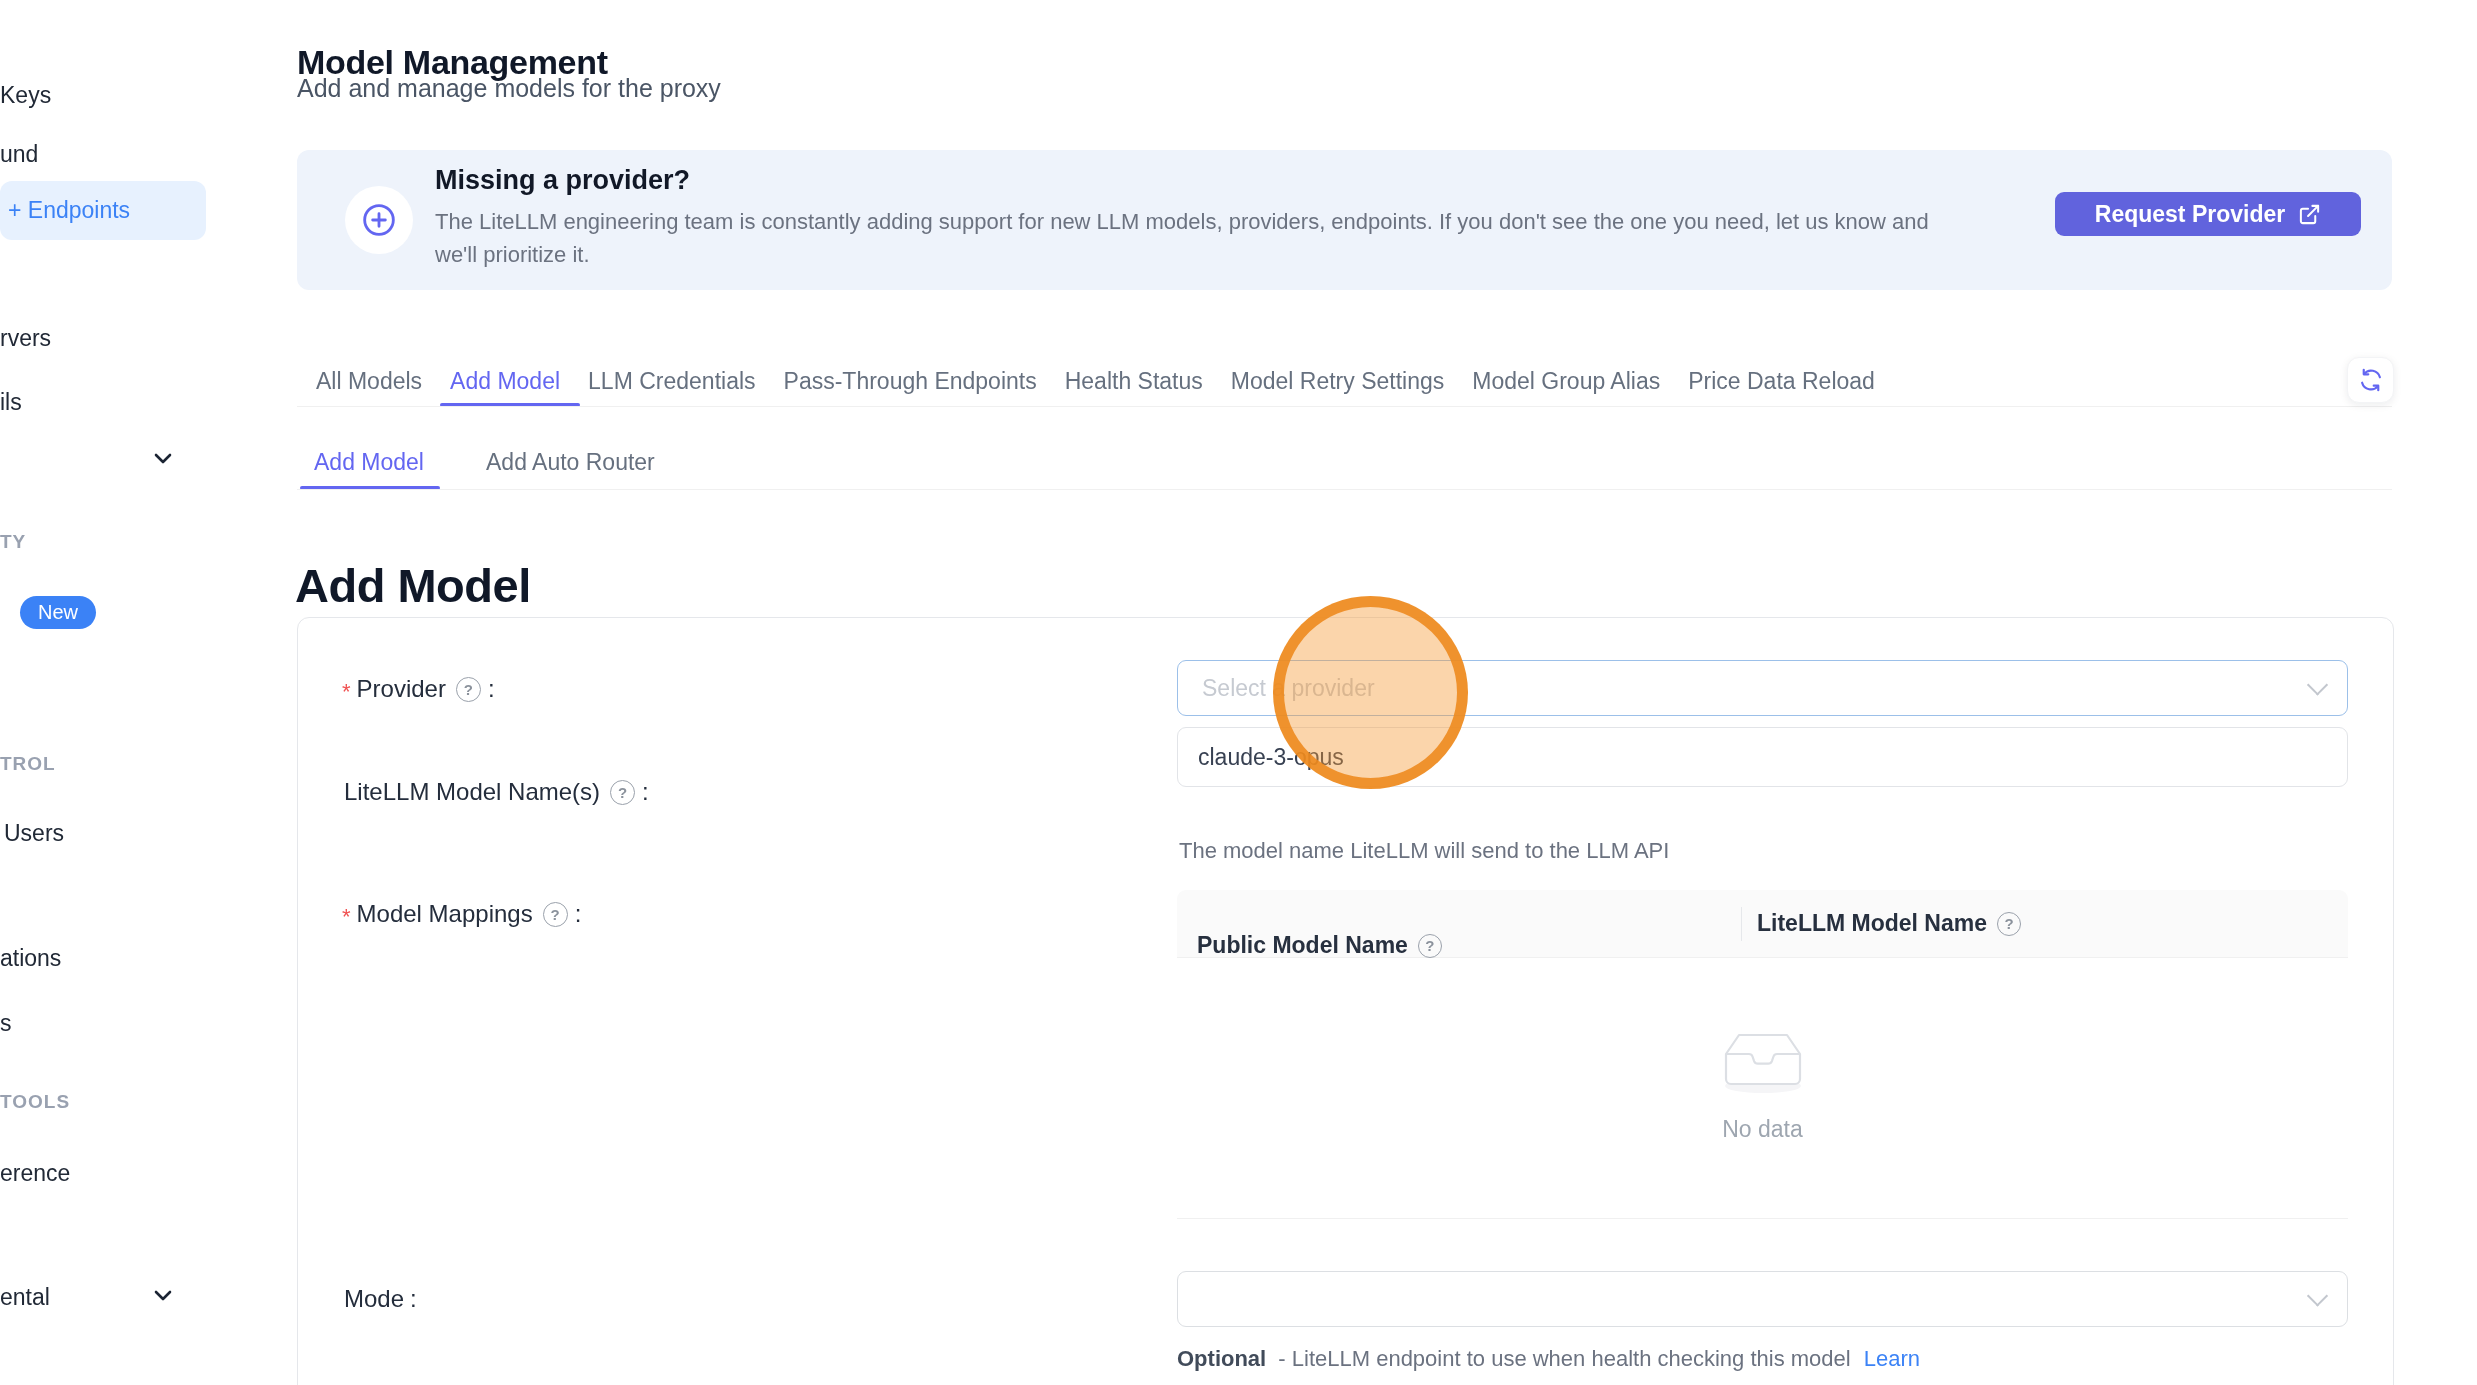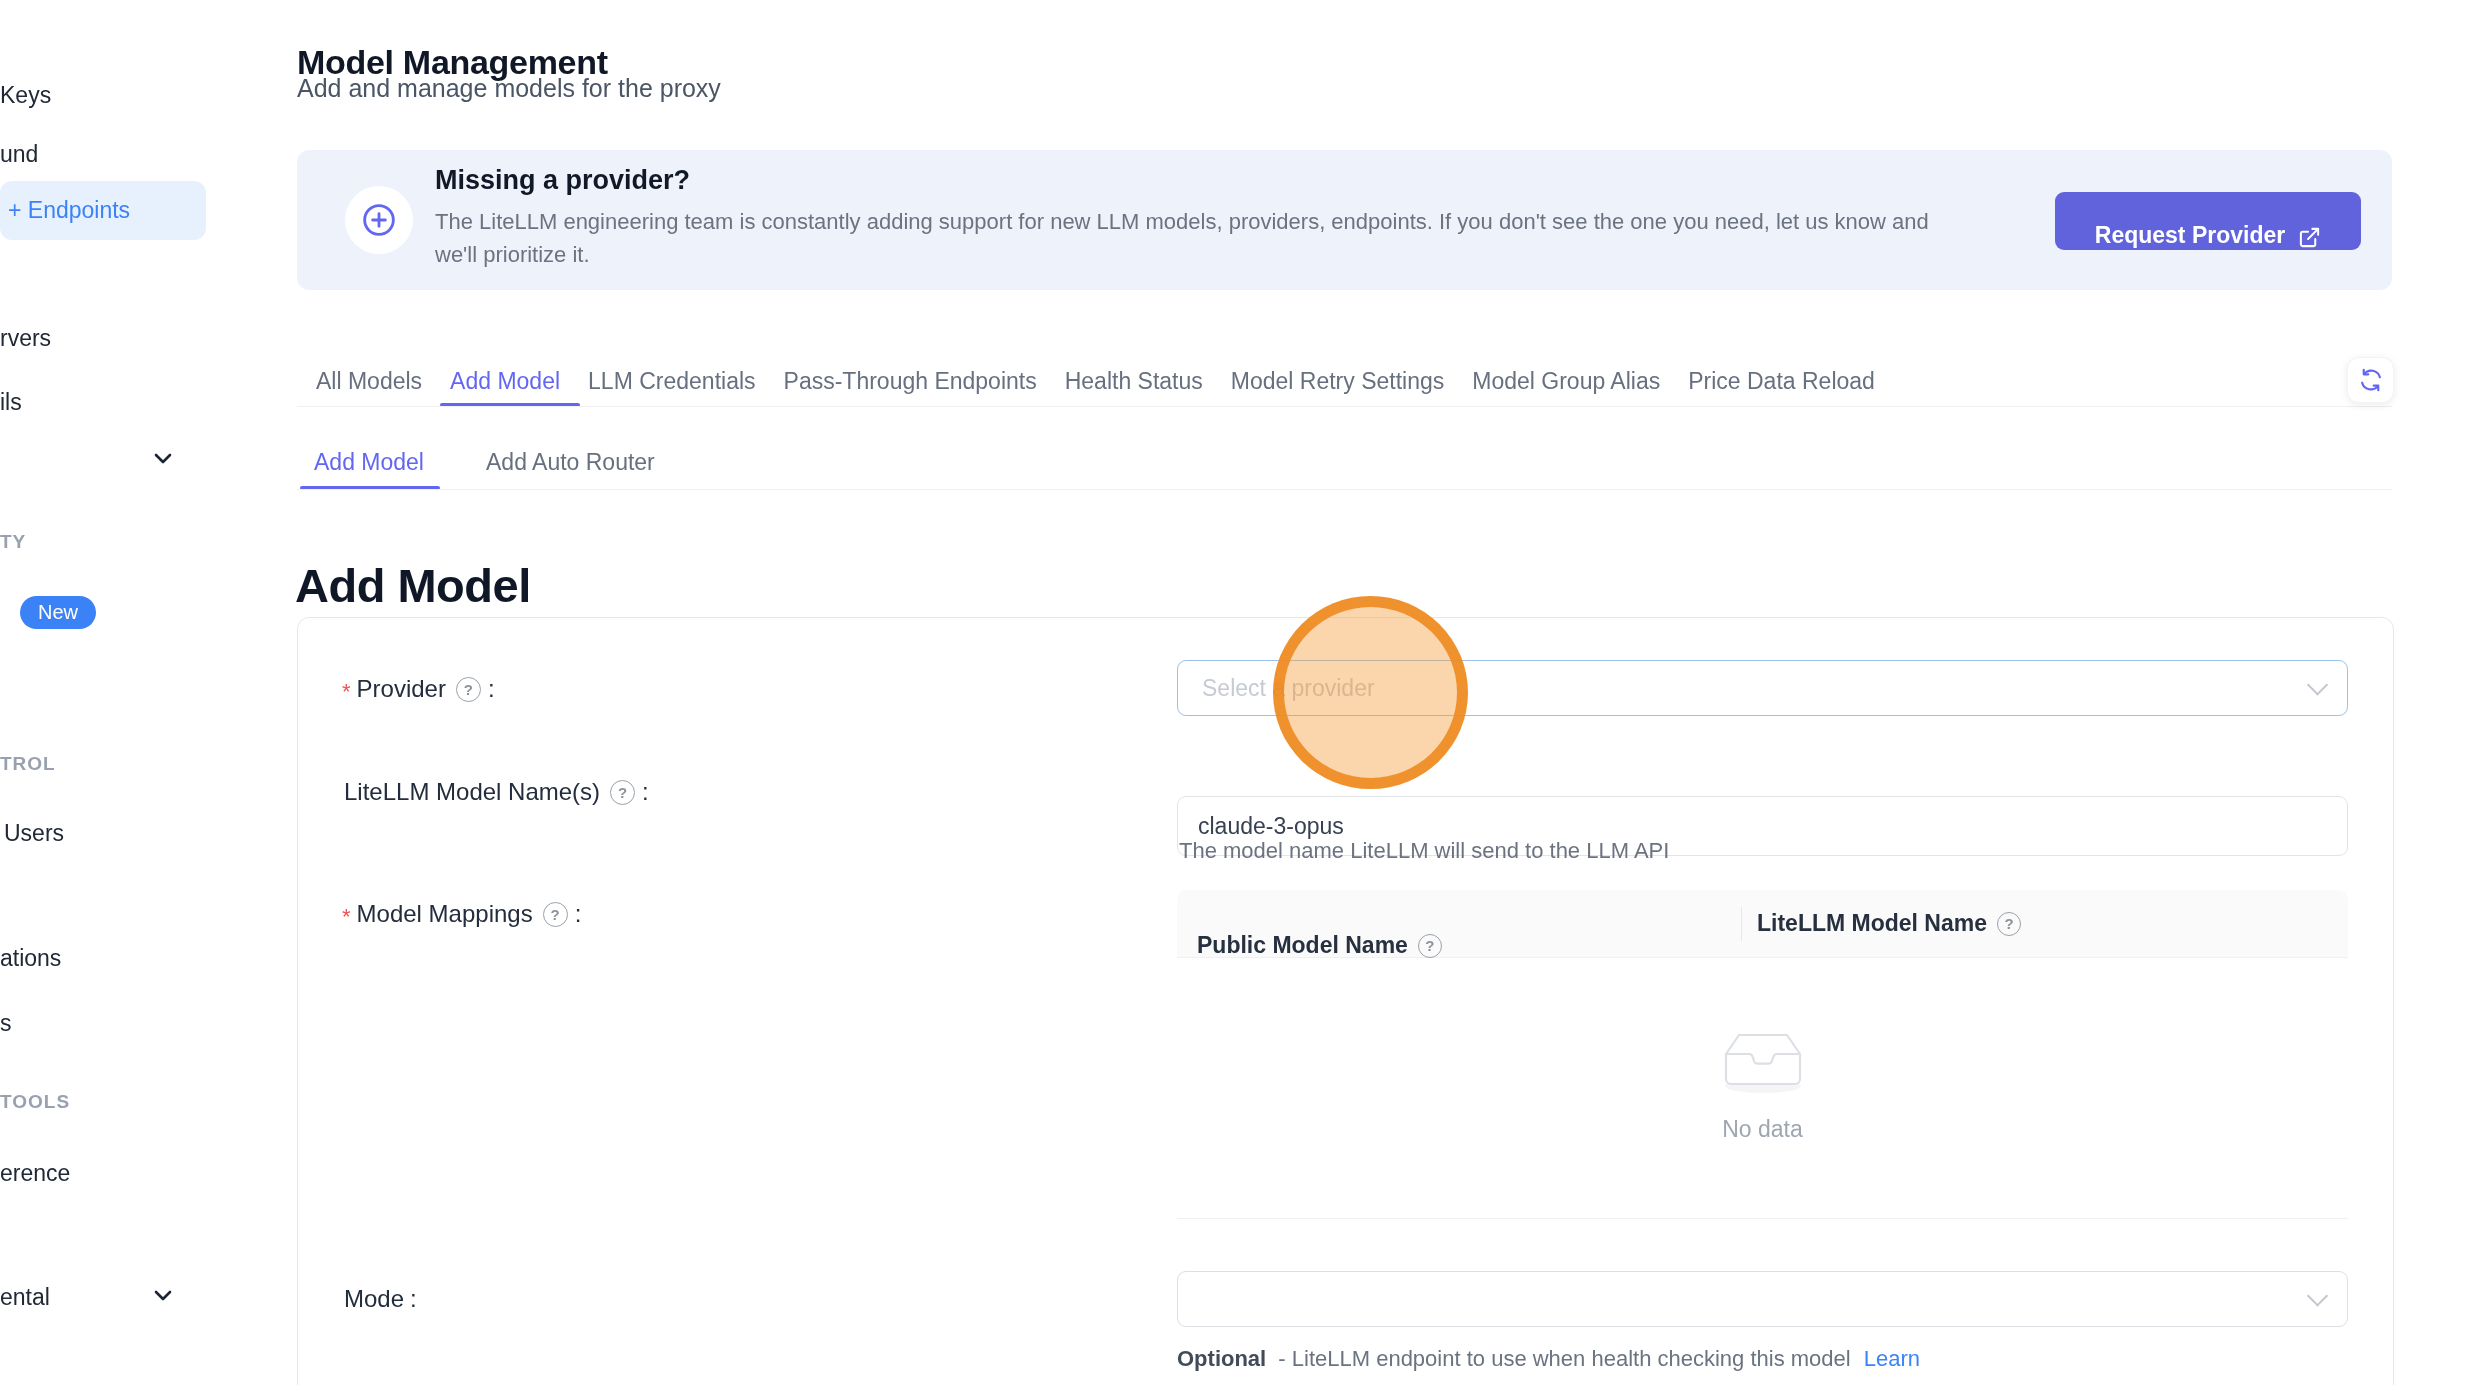--- a/index.html
+++ b/index.html
@@ -21,21 +21,21 @@
 
   
   .page-title{position:absolute;left:297px;top:20px;font-size:34px;font-weight:700;color:#101828;letter-spacing:-.3px;}
   .page-subtitle{position:absolute;left:297px;top:74px;font-size:25px;color:#4a5565;}
 
   
   .banner{position:absolute;left:297px;top:150px;width:2095px;height:140px;background:#eef3fb;border-radius:12px;}
   .banner-icon{position:absolute;left:48px;top:36px;width:68px;height:68px;background:#ffffff;border-radius:50%;display:flex;align-items:center;justify-content:center;}
   .banner-heading{position:absolute;left:138px;top:15px;font-size:27px;font-weight:700;color:#111827;}
   .banner-body{position:absolute;left:138px;top:55px;font-size:22px;color:#6b7280;line-height:33px;}
-  .req-btn{position:absolute;left:1758px;top:42px;width:306px;height:58px;background:#6163dd;border:none;border-radius:9px;display:flex;align-items:flex-end;justify-content:center;gap:13px;color:#ffffff;font-size:23px;font-weight:700;font-family:inherit;cursor:pointer;}
+  .req-btn{position:absolute;left:1758px;top:42px;width:306px;height:44px;background:#6163dd;border:none;border-radius:9px;display:flex;align-items:center;justify-content:center;gap:13px;color:#ffffff;font-size:23px;font-weight:700;font-family:inherit;cursor:pointer;}
 
   
   .tabs{position:absolute;left:316px;top:368px;display:flex;gap:28px;font-size:23px;color:#66707f;white-space:nowrap;}
   .tab{cursor:pointer;}
   .tab.active{color:#6366f1;}
   .tab-ink{position:absolute;left:440px;top:403px;width:140px;height:3.5px;background:#6366f1;border-radius:2px;}
   .hline{position:absolute;background:#f0f0f0;height:1px;}
   .refresh-btn{position:absolute;left:2347px;top:357px;width:47px;height:46px;background:#ffffff;border:1px solid #f3f4f6;border-radius:12px;box-shadow:0 2px 8px rgba(15,23,42,.08);display:flex;align-items:center;justify-content:center;cursor:pointer;}
 
   .subtab{position:absolute;font-size:23px;color:#66707f;white-space:nowrap;cursor:pointer;}
@@ -51,21 +51,21 @@
   .qicon{width:25px;height:25px;border:1.5px solid #9aa1ab;border-radius:50%;color:#8b929c;font-size:15px;font-weight:700;display:inline-flex;align-items:center;justify-content:center;margin:0 4px 0 10px;box-sizing:border-box;}
   .qicon.small{width:24px;height:24px;margin:0 0 0 10px;}
   .colon{margin-left:3px;}
 
   .select{position:absolute;background:#ffffff;border-radius:9px;box-sizing:border-box;cursor:pointer;}
   .select .ph{position:absolute;left:24px;top:0;bottom:0;display:flex;align-items:center;font-size:23px;color:#c6cad1;}
   .sel-chev{position:absolute;right:22px;top:50%;width:13px;height:13px;border-right:2px solid #c3c7ce;border-bottom:2px solid #c3c7ce;transform:translateY(-70%) rotate(45deg);}
   .provider-select{left:1177px;top:660px;width:1171px;height:56px;border:1.5px solid #9cc0e9;}
   .mode-select{left:1177px;top:1271px;width:1171px;height:56px;border:1.5px solid #dcdfe3;}
 
-  .text-input{position:absolute;left:1177px;top:796px;width:1171px;height:60px;border:1.5px solid #e2e4e8;border-radius:9px;font-size:23px;color:#384152;padding:0 20px;box-sizing:border-box;font-family:inherit;background:#fff;outline:none;}
+  .text-input{position:absolute;left:1177px;top:727px;width:1171px;height:60px;border:1.5px solid #e2e4e8;border-radius:9px;font-size:23px;color:#384152;padding:0 20px;box-sizing:border-box;font-family:inherit;background:#fff;outline:none;}
   .helper{position:absolute;font-size:22px;color:#6b7280;white-space:nowrap;}
 
   .mtable-header{position:absolute;left:1177px;top:890px;width:1171px;height:68px;background:#fafafa;border-radius:9px 9px 0 0;display:flex;align-items:center;font-size:23px;font-weight:700;color:#27303f;border-bottom:1px solid #f0f0f0;box-sizing:border-box;}
   .mth-cell{display:flex;align-items:center;white-space:nowrap;}
   .mth-cell.c1{width:564px;padding-left:20px;box-sizing:border-box;margin-top:44px;}
   .mth-cell.c2{padding-left:16px;}
   .vdiv{position:absolute;left:1741px;top:907px;width:1px;height:34px;background:#e6e8eb;}
   .empty-icon{position:absolute;left:1717px;top:1022px;}
   .no-data{position:absolute;left:1177px;top:1116px;width:1171px;text-align:center;font-size:23px;color:#9ea6b0;}
 

